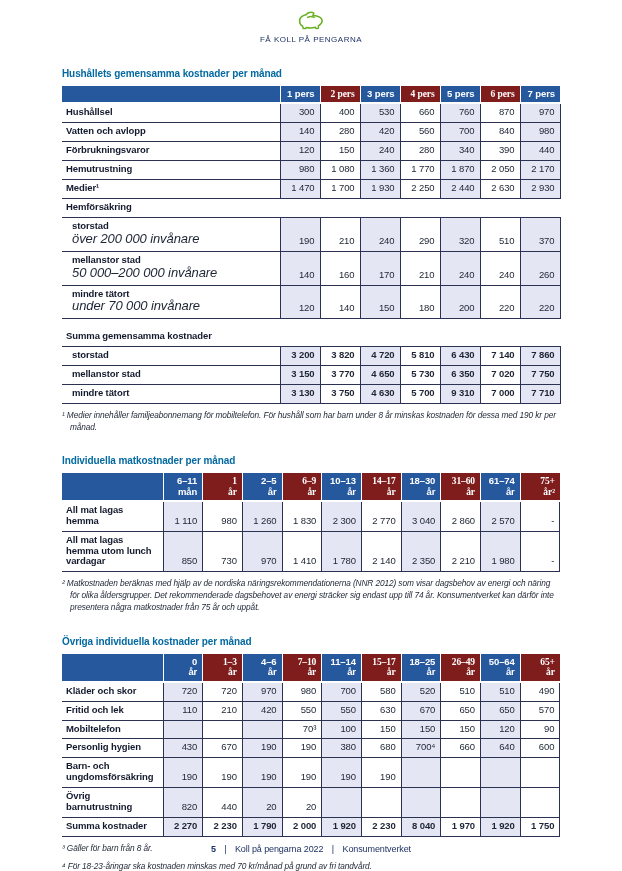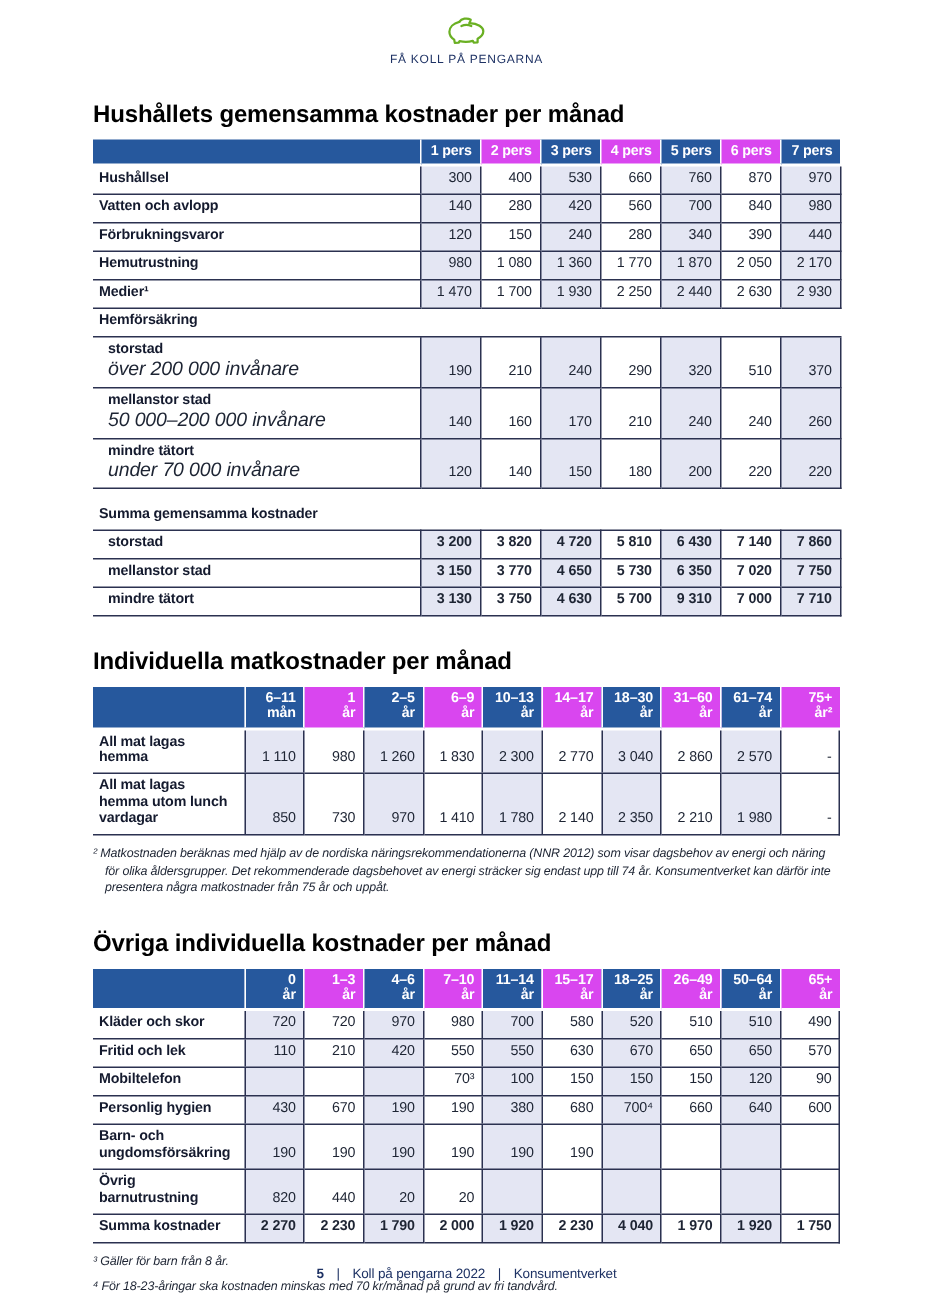--- a/index.html
+++ b/index.html
@@ -8,34 +8,34 @@
     font-family:"Liberation Sans","DejaVu Sans",sans-serif;
     color:#1d2433;letter-spacing:-0.1px;
   }
   .page{position:relative;width:622px;height:871px;}
   
   .logo{padding-top:9px;text-align:center;}
   .logo svg{display:block;margin:0 auto;}
   .logo-text{margin-top:2px;font-size:8px;font-weight:normal;letter-spacing:0.5px;color:#1e3264;}
   
   .content{margin:0 62px;width:498px;}
-  .table-title{font-size:16px;font-weight:bold;color:#000000;margin:0 0 7px 0;}
+  .table-title{font-size:10px;font-weight:bold;color:#0369a1;margin:0 0 7px 0;}
   .tt1{margin-top:24px;}
   .tt2{margin-top:22px;}
   .tt3{margin-top:23px;}
   
   table{border-collapse:collapse;width:498px;table-layout:fixed;font-size:9.5px;}
   thead th{
     background:#26589d;color:#ffffff;font-weight:bold;text-align:right;
     vertical-align:bottom;padding:3px 5px 3px 2px;line-height:1.08;
     border-left:1px solid #ffffff;border-bottom:2px solid #ffffff;
   }
   thead th.corner{border-left:none;}
   thead th.hc-even{background:#26589d;margin-left:12px;}
-  thead th.hc-odd{background:#d946ef;}
+  thead th.hc-odd{background:#7f1d1d;font-family:Liberation Serif, serif;}
   thead th div{display:block;}
   tbody td{
     border-bottom:1px solid #2b3150;vertical-align:bottom;
     padding:3px 5px 4px 2px;line-height:1.15;
   }
   td.label{font-weight:bold;text-align:left;padding-left:4px;color:#141a2e;}
   td.label .sub{font-weight:normal;font-style:italic;font-size:13px;color:#1d2433;}
   td.label.indent{padding-left:10px;}
   td.num{text-align:right;border-left:1px solid #2b3150;color:#1d2433;}
   td.num.last{border-right:1px solid #2b3150;}
@@ -227,20 +227,21 @@
             <td class="num shade">3 130</td>
             <td class="num">3 750</td>
             <td class="num shade">4 630</td>
             <td class="num">5 700</td>
             <td class="num shade">9 310</td>
             <td class="num">7 000</td>
             <td class="num shade last">7 710</td>
           </tr>
         </tbody>
       </table>
+    <p class="footnote">¹ Medier innehåller familjeabonnemang för mobiltelefon. För hushåll som har barn under 8 år minskas kostnaden för dessa med 190 kr per månad.</p>
 
     <h2 class="table-title tt2">Individuella matkostnader per månad</h2>
     <table id="tbl-mat">
         <colgroup>
           <col style="width: 101px;">
           <col style="width: 39.7px;">
           <col style="width: 39.7px;">
           <col style="width: 39.7px;">
           <col style="width: 39.7px;">
           <col style="width: 39.7px;">
@@ -466,21 +467,21 @@
             <td class="num last"></td>
           </tr>
           <tr class="bold">
             <td class="label"><span>Summa kostnader</span></td>
             <td class="num shade">2 270</td>
             <td class="num">2 230</td>
             <td class="num shade">1 790</td>
             <td class="num">2 000</td>
             <td class="num shade">1 920</td>
             <td class="num">2 230</td>
-            <td class="num shade">4 040</td>
+            <td class="num shade">8 040</td>
             <td class="num">1 970</td>
             <td class="num shade">1 920</td>
             <td class="num last">1 750</td>
           </tr>
         </tbody>
       </table>
     <p class="footnote">³ Gäller för barn från 8 år.</p>
     <p class="footnote">⁴ För 18-23-åringar ska kostnaden minskas med 70 kr/månad på grund av fri tandvård.</p>
 
   </div>

